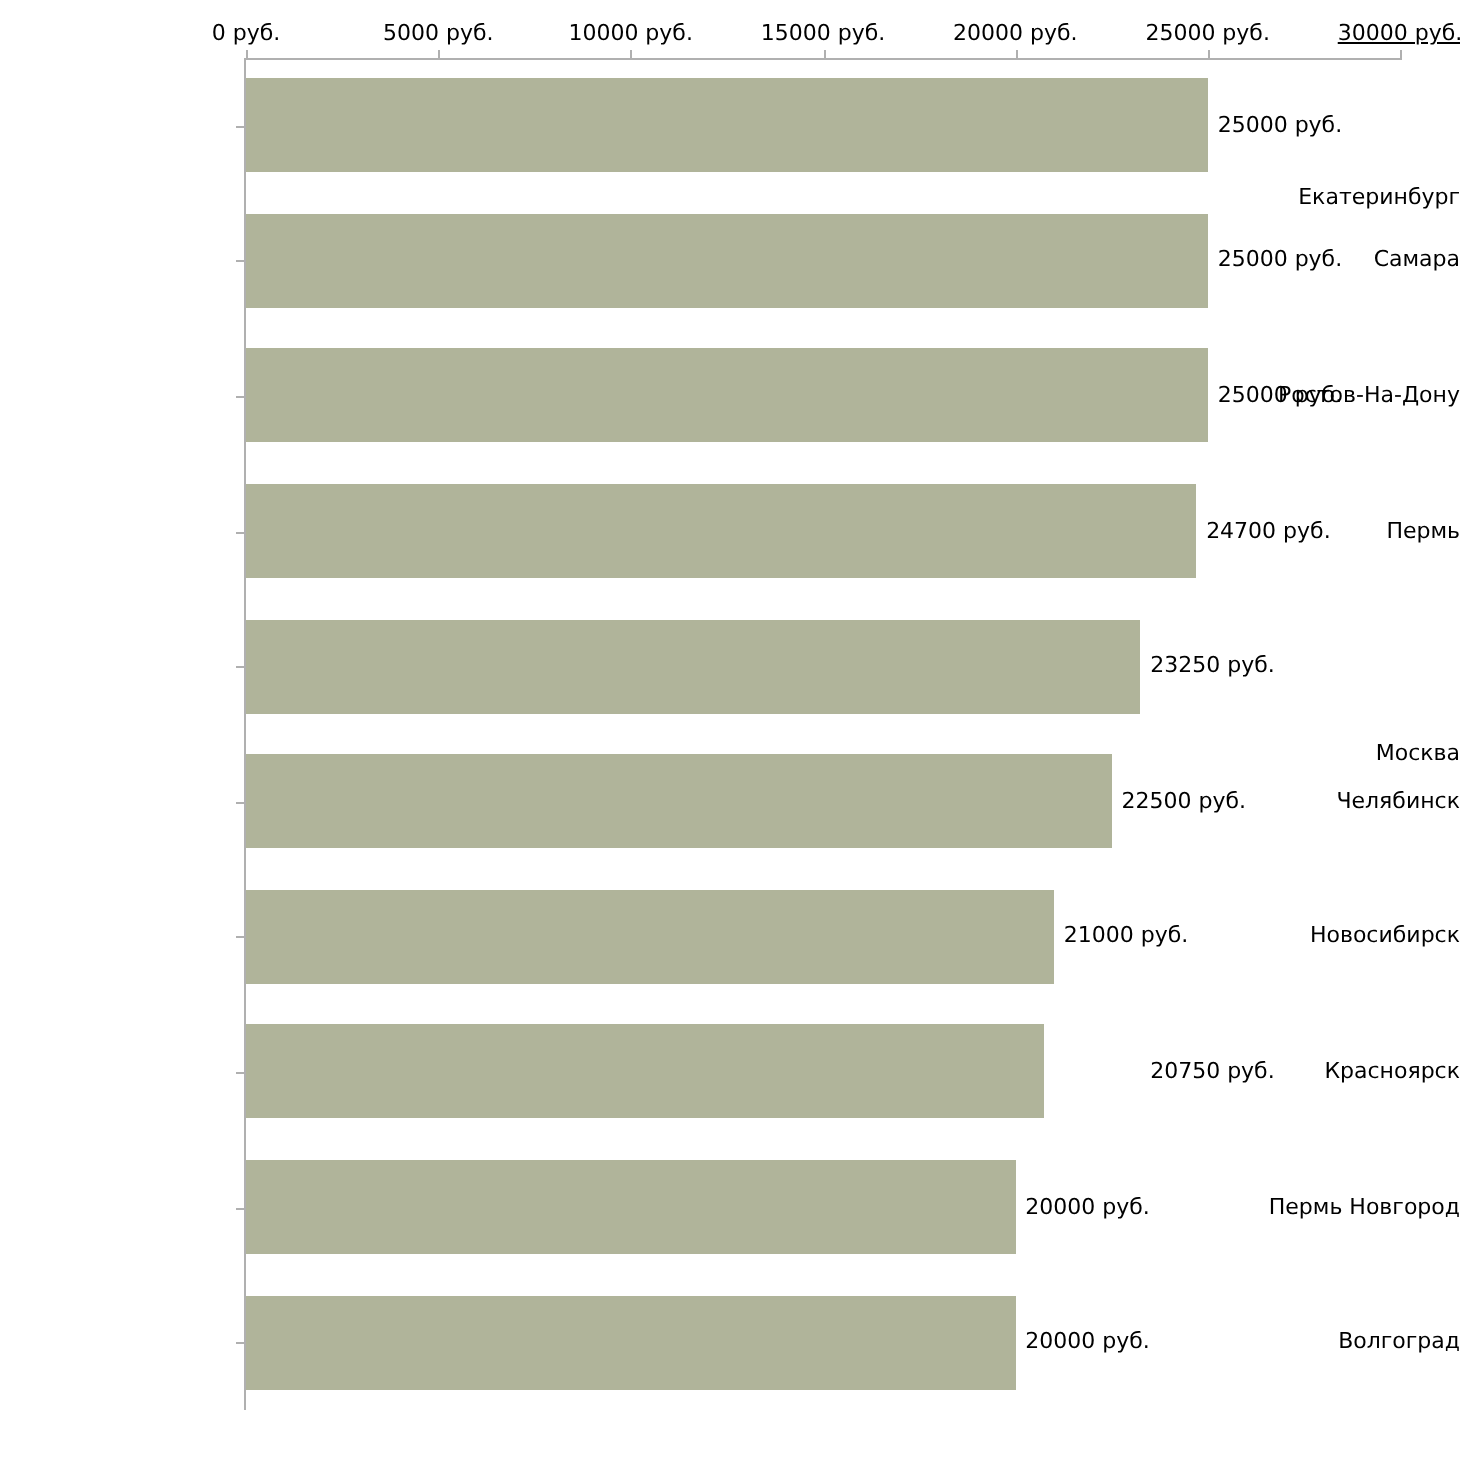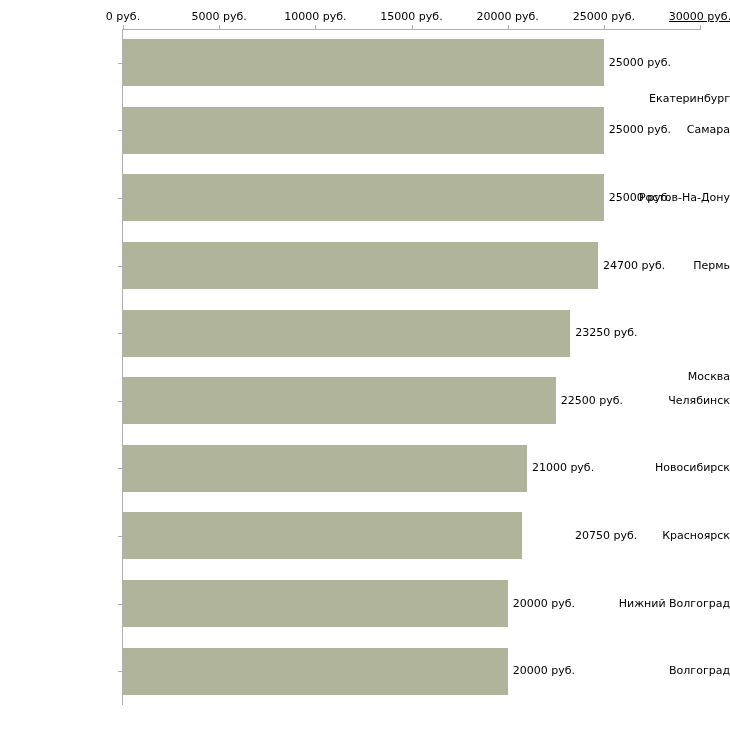--- a/index.html
+++ b/index.html
@@ -149,21 +149,21 @@
         <div class="bar" style="top: 10.3px; width: 403.9px; height: 47px; background: rgb(176, 180, 154);"></div>
         <div class="bar-value" style="left: 531.9px; top: 26.8px;">21000 руб.</div>
       </div>
       <div class="row" style="top: 502.2px; height: 67.6px;">
         <div class="cat-label" style="top: 26.8px;">Красноярск</div>
         <div class="cat-tick" style="top: 33.8px;"></div>
         <div class="bar" style="top: 10.3px; width: 399.092px; height: 47px; background: rgb(176, 180, 154);"></div>
         <div class="bar-value" style="left: 527.092px; top: 26.8px; margin-left: 48px;">20750 руб.</div>
       </div>
       <div class="row" style="top: 569.8px; height: 67.6px;">
-        <div class="cat-label" style="top: 26.8px;">Нижний Волгоград</div>
+        <div class="cat-label" style="top: 26.8px;">Пермь Новгород</div>
         <div class="cat-tick" style="top: 33.8px;"></div>
         <div class="bar" style="top: 10.3px; width: 384.667px; height: 47px; background: rgb(176, 180, 154);"></div>
         <div class="bar-value" style="left: 512.667px; top: 26.8px;">20000 руб.</div>
       </div>
       <div class="row" style="top: 637.4px; height: 67.6px;">
         <div class="cat-label" style="top: 26.8px;">Волгоград</div>
         <div class="cat-tick" style="top: 33.8px;"></div>
         <div class="bar" style="top: 10.3px; width: 384.667px; height: 47px; background: rgb(176, 180, 154);"></div>
         <div class="bar-value" style="left: 512.667px; top: 26.8px;">20000 руб.</div>
       </div>

